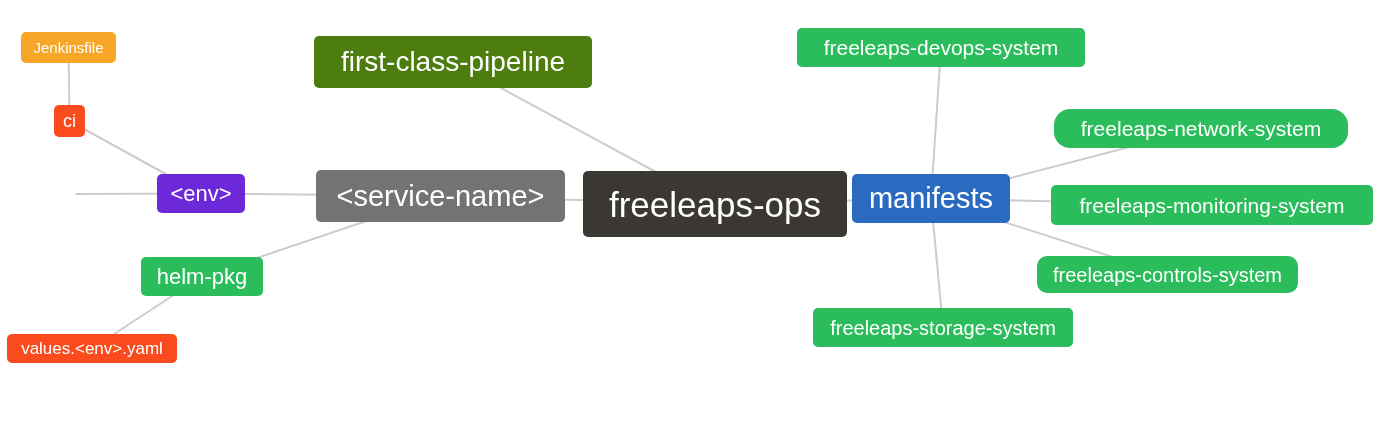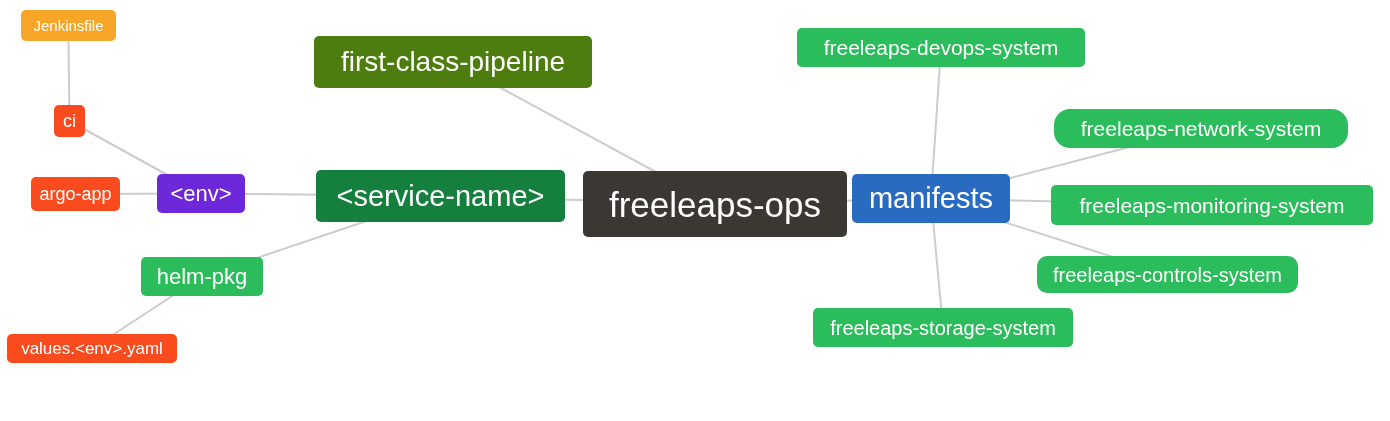--- a/index.html
+++ b/index.html
@@ -54,39 +54,36 @@
       <line x1="92" y1="348.5" x2="202" y2="276.5" stroke="#cccccc" stroke-width="2"></line>
       <line x1="440.5" y1="196" x2="715" y2="204" stroke="#cccccc" stroke-width="2"></line>
       <line x1="453" y1="62" x2="715" y2="204" stroke="#cccccc" stroke-width="2"></line>
       <line x1="715" y1="204" x2="931" y2="198.5" stroke="#cccccc" stroke-width="2"></line>
       <line x1="931" y1="198.5" x2="941" y2="47.5" stroke="#cccccc" stroke-width="2"></line>
       <line x1="931" y1="198.5" x2="1201" y2="128.5" stroke="#cccccc" stroke-width="2"></line>
       <line x1="931" y1="198.5" x2="1212" y2="205" stroke="#cccccc" stroke-width="2"></line>
       <line x1="931" y1="198.5" x2="1167.5" y2="274.5" stroke="#cccccc" stroke-width="2"></line>
       <line x1="931" y1="198.5" x2="943" y2="327.5" stroke="#cccccc" stroke-width="2"></line>
     </svg>
-<div class="node" style="left: 21px; top: 10px; width: 95px; height: 31px; background: rgb(247, 166, 40); font-size: 15px;">
+<div class="node" style="left: 21px; top: 32px; width: 95px; height: 31px; background: rgb(247, 166, 40); font-size: 15px;">
       <span>Jenkinsfile</span>
     </div>
     <div class="node" style="left: 54px; top: 105px; width: 31px; height: 32px; background: rgb(250, 75, 30); font-size: 18px;">
       <span>ci</span>
-    </div>
-    <div class="node" style="left: 31px; top: 177px; width: 89px; height: 34px; background: rgb(250, 75, 30); font-size: 18px;">
-      <span>argo-app</span>
     </div>
     <div class="node" style="left: 157px; top: 174px; width: 88px; height: 39px; background: #6d28d9; font-size: 22px;">
       <span>&lt;env&gt;</span>
     </div>
     <div class="node" style="left: 141px; top: 257px; width: 122px; height: 39px; background: rgb(43, 189, 91); font-size: 22px;">
       <span>helm-pkg</span>
     </div>
     <div class="node" style="left: 7px; top: 334px; width: 170px; height: 29px; background: rgb(250, 75, 30); font-size: 17px;">
       <span>values.&lt;env&gt;.yaml</span>
     </div>
-    <div class="node" style="left: 316px; top: 170px; width: 249px; height: 52px; background: #15803d; font-size: 29px;">
+    <div class="node" style="left: 316px; top: 170px; width: 249px; height: 52px; background: #737373; font-size: 29px;">
       <span>&lt;service-name&gt;</span>
     </div>
     <div class="node" style="left: 314px; top: 36px; width: 278px; height: 52px; background: #4d7c0f; font-size: 28px;">
       <span>first-class-pipeline</span>
     </div>
     <div class="node" style="left: 583px; top: 171px; width: 264px; height: 66px; background: rgb(59, 55, 51); font-size: 35px;">
       <span>freeleaps-ops</span>
     </div>
     <div class="node" style="left: 797px; top: 28px; width: 288px; height: 39px; background: rgb(43, 189, 91); font-size: 21px;">
       <span>freeleaps-devops-system</span>

